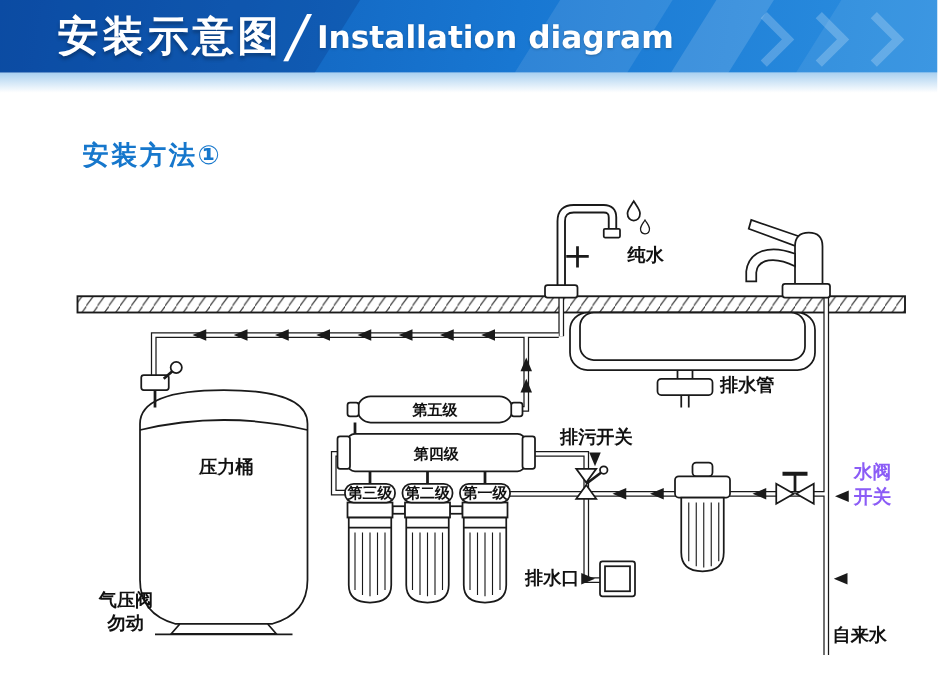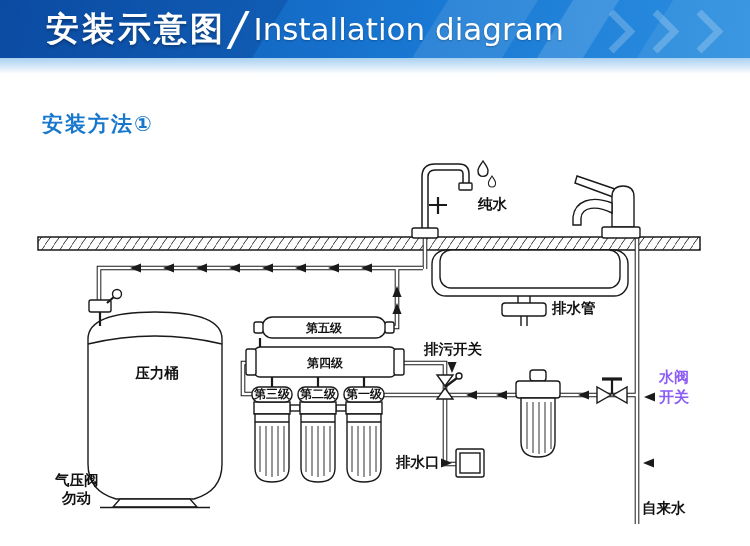--- a/index.html
+++ b/index.html
@@ -24,25 +24,25 @@
     border-top:7px solid rgba(255,255,255,.22);
     border-right:7px solid rgba(255,255,255,.22);
     transform:rotate(45deg);}
   .c1{left:598px;} .c2{left:642px;} .c3{left:686px;}
   .hdr-title{
     position:absolute;left:46px;top:50%;transform:translateY(-50%);
     display:flex;align-items:center;color:#fff;white-space:nowrap;
   }
   .t-cn{font-size:33px;font-weight:bold;letter-spacing:3px;text-shadow:0 2px 3px rgba(0,0,0,.3);}
   .t-slash{font-size:46px;font-weight:100;font-style:italic;margin:0 8px 0 4px;line-height:1;}
-  .t-en{font-size:31px;font-weight:400;text-shadow:0 1px 2px rgba(0,0,0,.25);}
+  .t-en{font-size:25px;font-weight:700;text-shadow:0 1px 2px rgba(0,0,0,.25);}
   .hdr-fade{height:18px;background:linear-gradient(180deg,#a9d0f0 0%,#ffffff 90%);}
 
   
-  .content{position:relative;width:674px;height:470px;}
+  .content{position:relative;width:674px;height:470px;margin-left:24px;}
   .subtitle{
     position:absolute;left:42px;top:34px;
     color:#1677cc;font-size:21px;font-weight:700;letter-spacing:2px;
   }
   .vlabel{
     position:absolute;left:656px;top:292px;width:36px;
     font-size:15px;font-weight:700;color:#8b5cf6;text-align:center;
     white-space:pre-line;line-height:1.3;
   }
   svg{position:absolute;left:0;top:0;}

